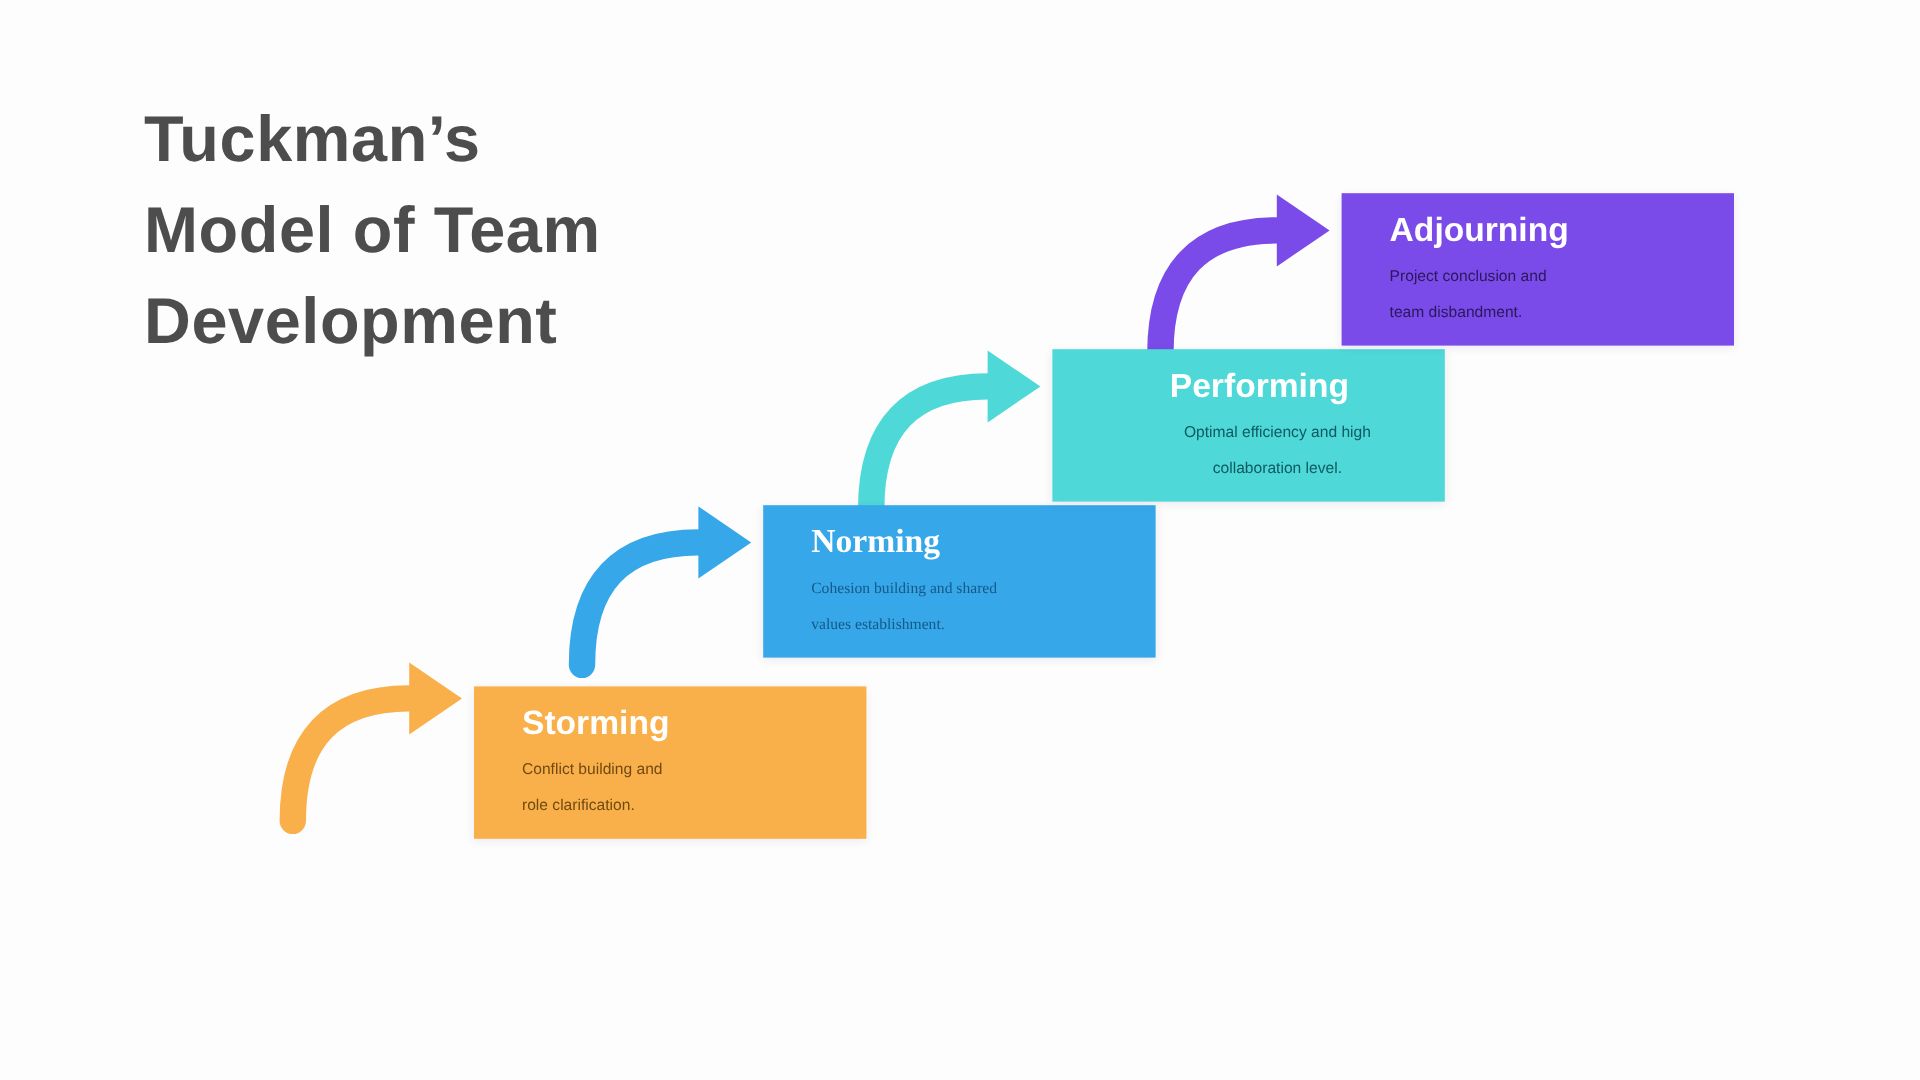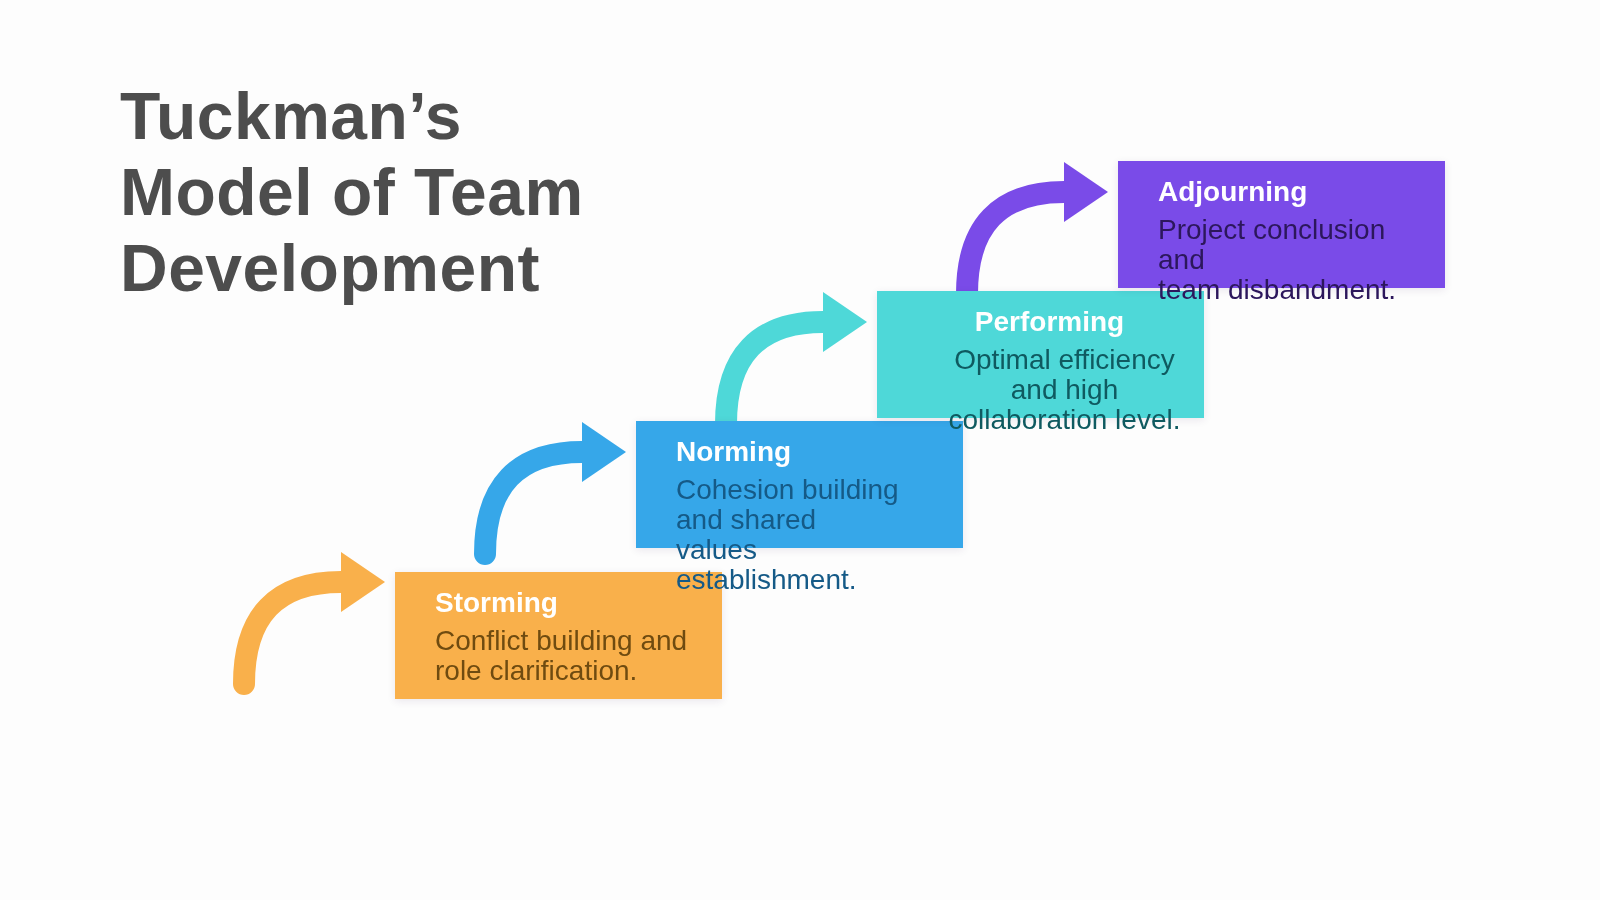--- a/index.html
+++ b/index.html
@@ -13,21 +13,21 @@
   }
   .canvas {
     position: relative;
     width: 1600px;
     height: 900px;
   }
   .page-title {
     position: absolute;
     left: 120px;
     top: 78px;
-    font-size: 66px;
+    font-size: 54px;
     font-weight: 700;
     line-height: 76px;
     color: #4d4d4d;
     white-space: pre-line;
     letter-spacing: 0.5px;
   }
   .arrows-overlay {
     position: absolute;
     left: 0;
     top: 0;
@@ -53,21 +53,21 @@
   .stage[data-stage-index="4"] { left: 1118px; top: 161px; }
   .stage-name {
     margin: 0 0 7px 0;
     font-size: 28px;
     font-weight: 700;
     line-height: 33px;
     color: #ffffff;
   }
   .stage-desc {
     margin: 0;
-    font-size: 28px;
+    font-size: 13px;
     line-height: 30px;
     white-space: pre-line;
   }
   .footer-url {
     position: absolute;
     left: 0;
     right: 0;
     top: 848px;
     text-align: center;
     font-size: 23px;
@@ -103,21 +103,21 @@
     </g>
   </svg>
 
 
   <div class="stage" data-stage-index="1" style="background: rgb(249, 176, 75);">
     <h2 class="stage-name">Storming</h2>
     <p class="stage-desc" style="color: rgb(111, 75, 16);">Conflict building and
 role clarification.</p>
   </div>
 
-  <div class="stage" data-stage-index="2" style="background: rgb(54, 167, 233);">
+  <div class="stage" data-stage-index="2" style="background: rgb(54, 167, 233); font-family: Liberation Serif, serif;">
     <h2 class="stage-name">Norming</h2>
     <p class="stage-desc" style="color: rgb(21, 90, 135);">Cohesion building and shared
 values establishment.</p>
   </div>
 
   <div class="stage" data-stage-index="3" style="background: rgb(78, 216, 216); text-align: center;">
     <h2 class="stage-name">Performing</h2>
     <p class="stage-desc" style="color: rgb(15, 90, 96); margin-left: 30px;">Optimal efficiency and high
 collaboration level.</p>
   </div>

